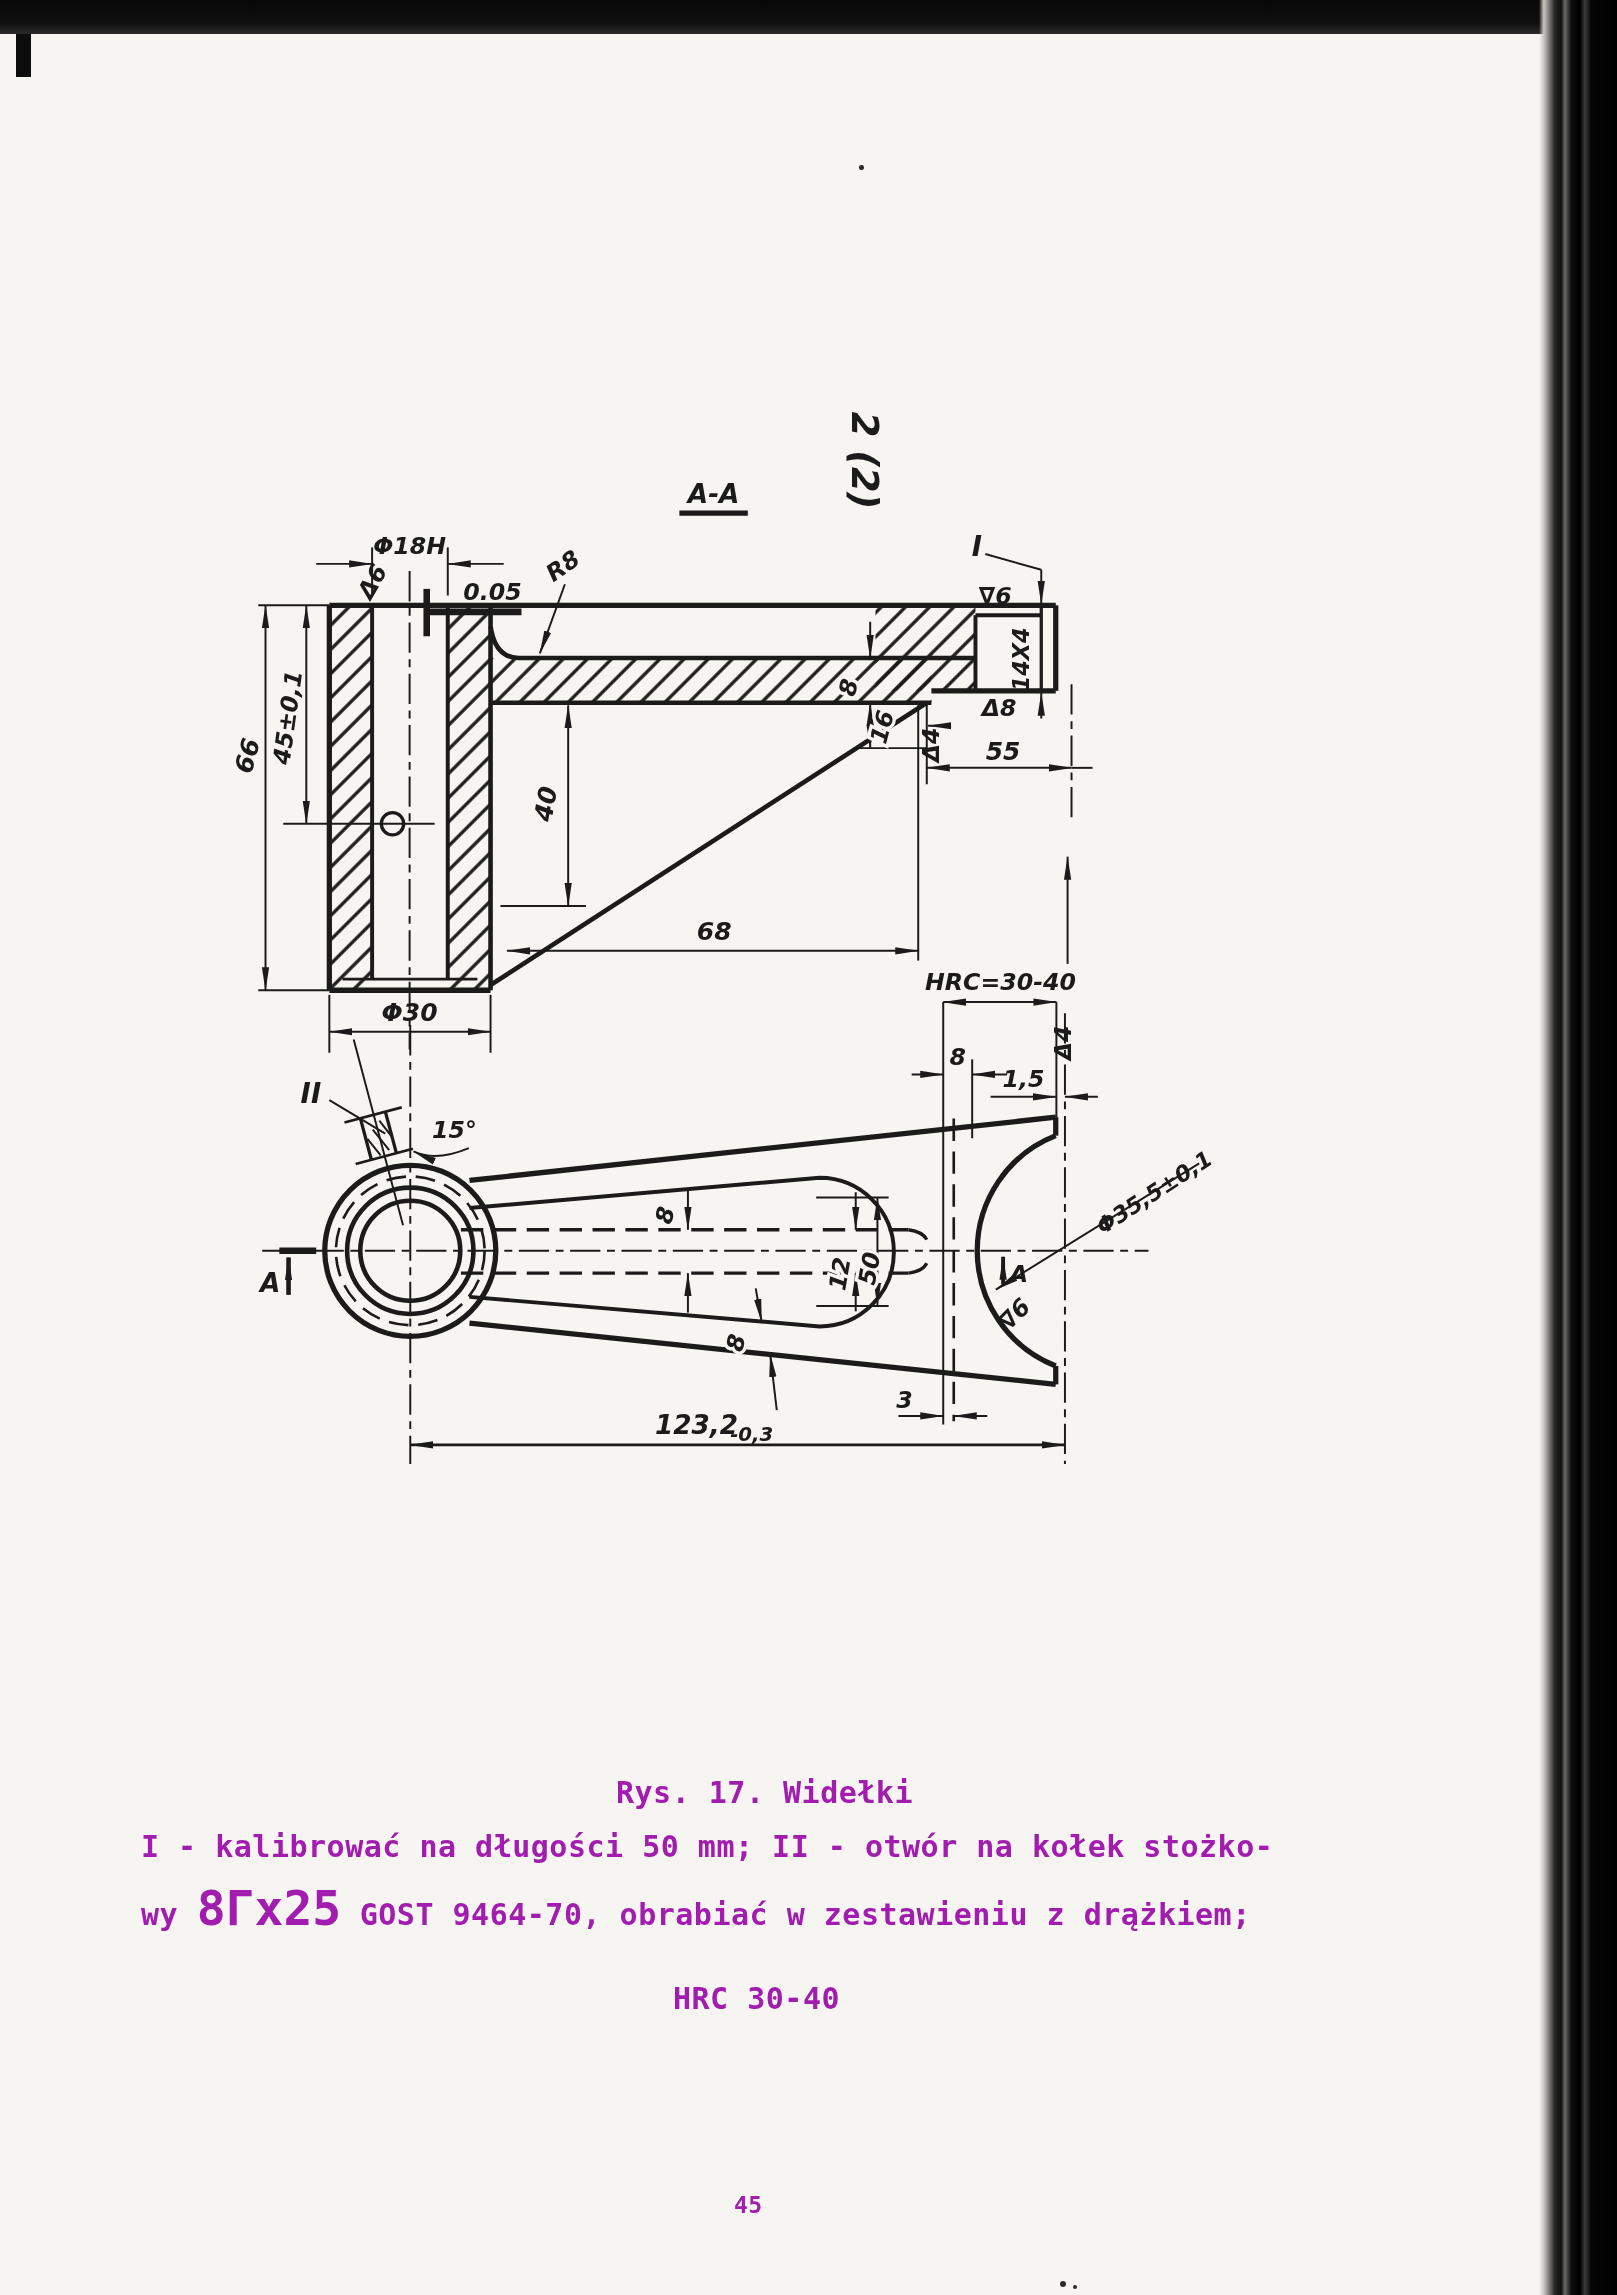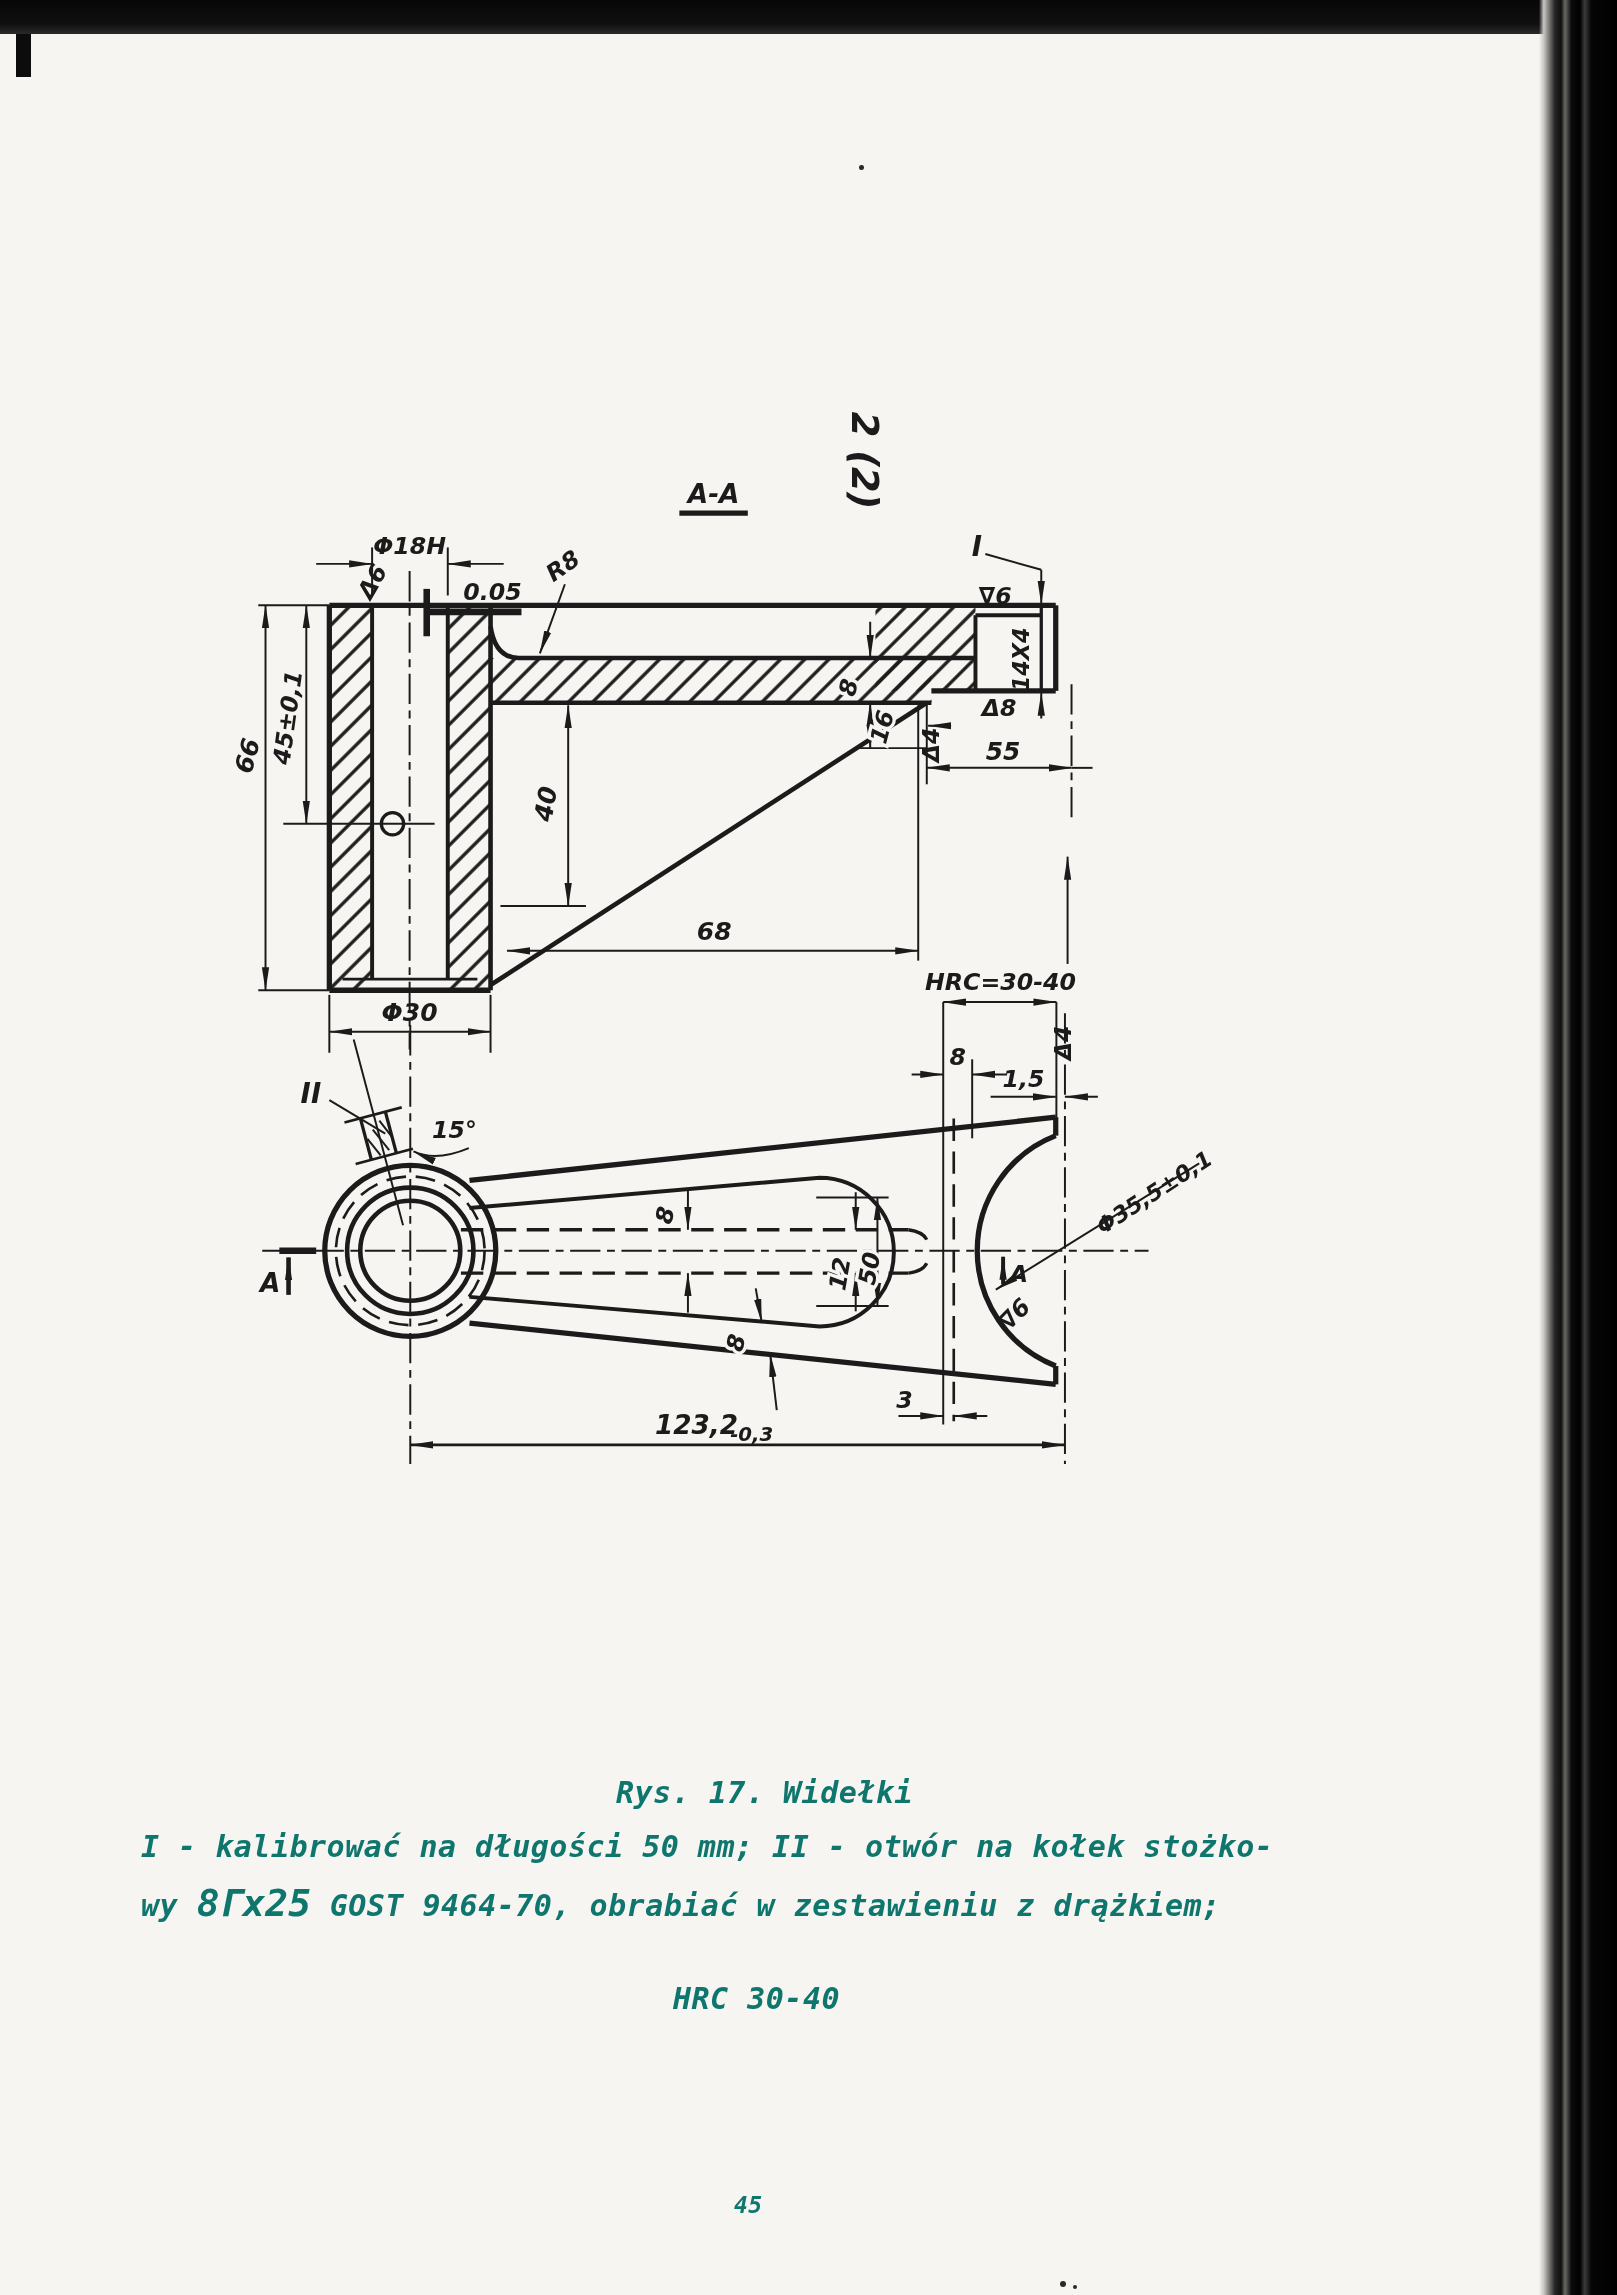--- a/index.html
+++ b/index.html
@@ -5,23 +5,23 @@
   html,body{margin:0;padding:0;}
   body{width:1618px;height:2295px;position:relative;background:#e9e8e4;font-family:"DejaVu Sans",sans-serif;}
   .page{position:absolute;left:0;top:0;width:1618px;height:2295px;background:#f6f5f1;overflow:hidden;}
   .scan-topbar{position:absolute;left:0;top:0;width:1618px;height:34px;
     background:linear-gradient(180deg,#070707 0%,#101010 70%,#2a2a2a 100%);}
   .scan-sliver{position:absolute;left:16px;top:34px;width:14.5px;height:43px;background:#0c0c0c;}
   .scan-edge{position:absolute;top:0;right:0;width:79px;height:2295px;
     background:linear-gradient(90deg,rgba(0,0,0,0) 0%, #c9c7c2 6%, #8f8d89 11%, #262626 20%, #101010 28%, #6a6965 33%, #0b0b0b 41%, #000 52%, #3b3b3b 58%, #050505 66%, #000 100%);}
   .speck{position:absolute;background:#2a2a2a;border-radius:50%;}
   svg{position:absolute;left:0;top:0;}
-  .cap{position:absolute;color:#0f766e;font-family:"DejaVu Sans Mono",monospace;font-weight:bold;
-    font-size:30px;letter-spacing:0.5px;line-height:1;white-space:nowrap;font-style:italic;}
-  .cap .big{font-size:38px;letter-spacing:0;}
+  .cap{position:absolute;color:#a21caf;font-family:"DejaVu Sans Mono",monospace;font-weight:bold;
+    font-size:30px;letter-spacing:0.5px;line-height:1;white-space:nowrap;}
+  .cap .big{font-size:48px;letter-spacing:0;}
   text{fill:#1b1b1b;font-family:"DejaVu Sans",sans-serif;font-style:italic;font-weight:600;}
   .halo{paint-order:stroke;stroke:#f6f5f1;stroke-width:10px;}
 </style>
 </head>
 <body>
 
 <div class="page">
 
   <div class="scan-topbar"></div>
   <div class="scan-sliver"></div>

